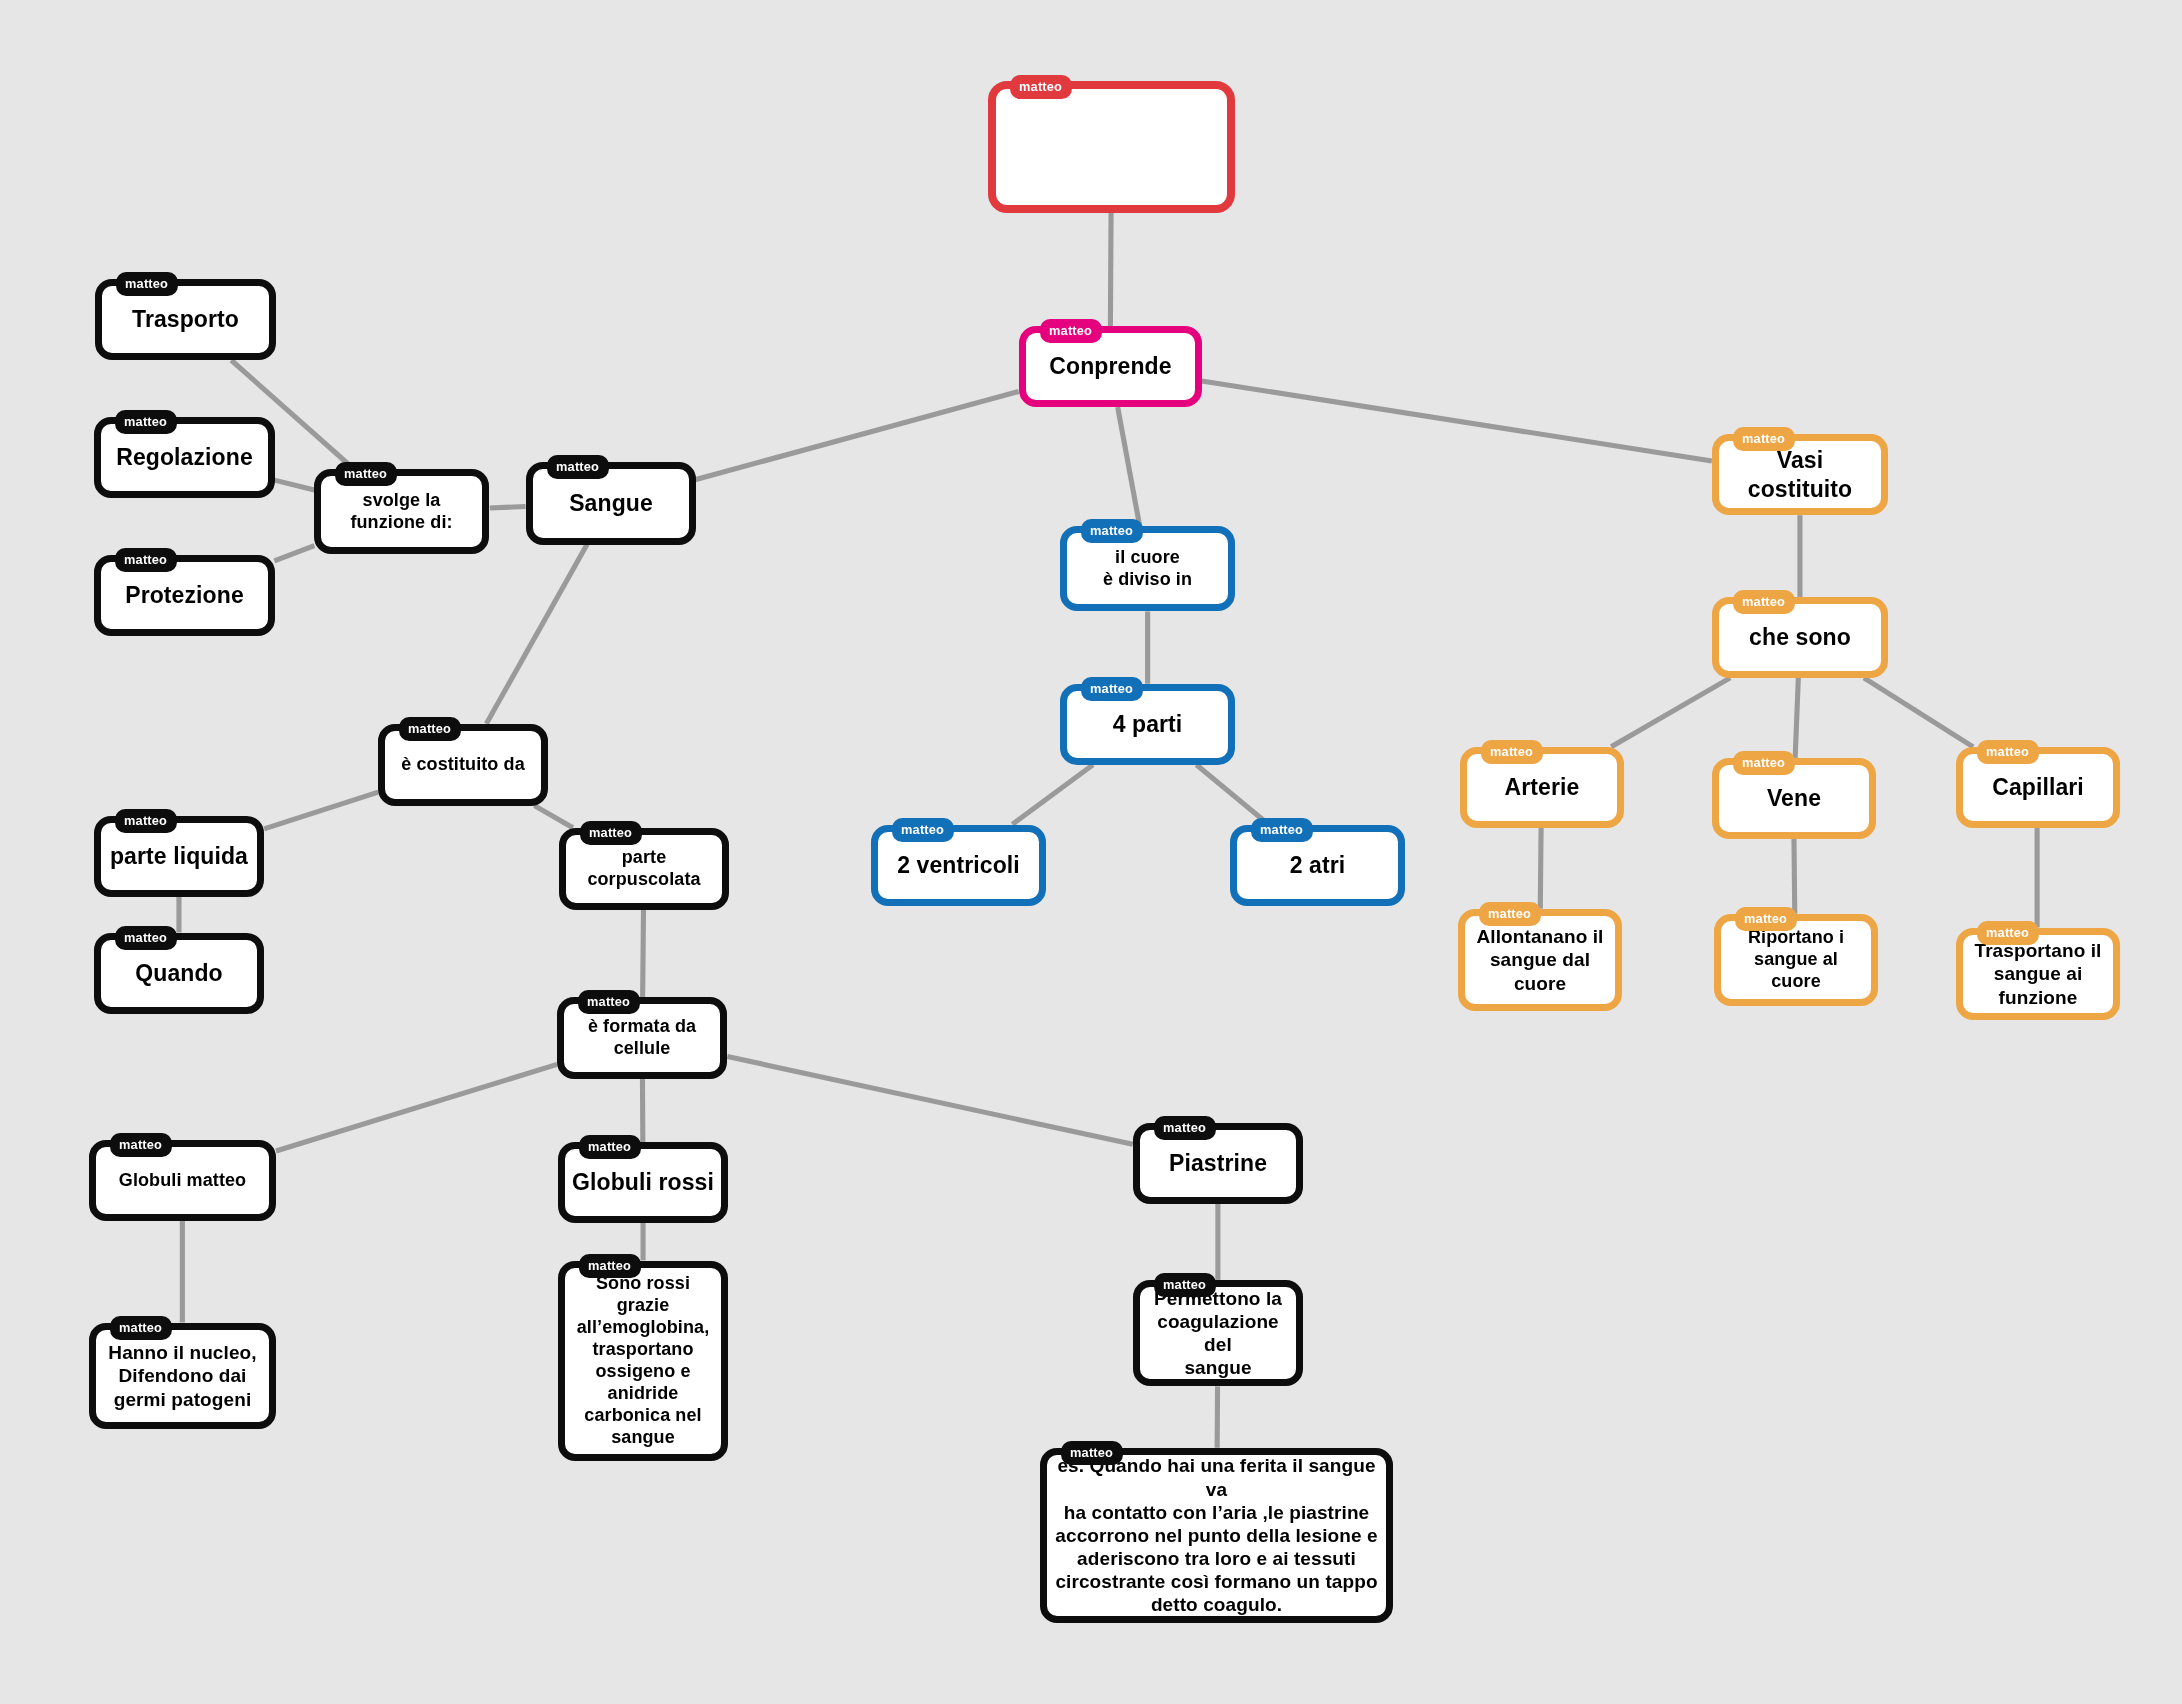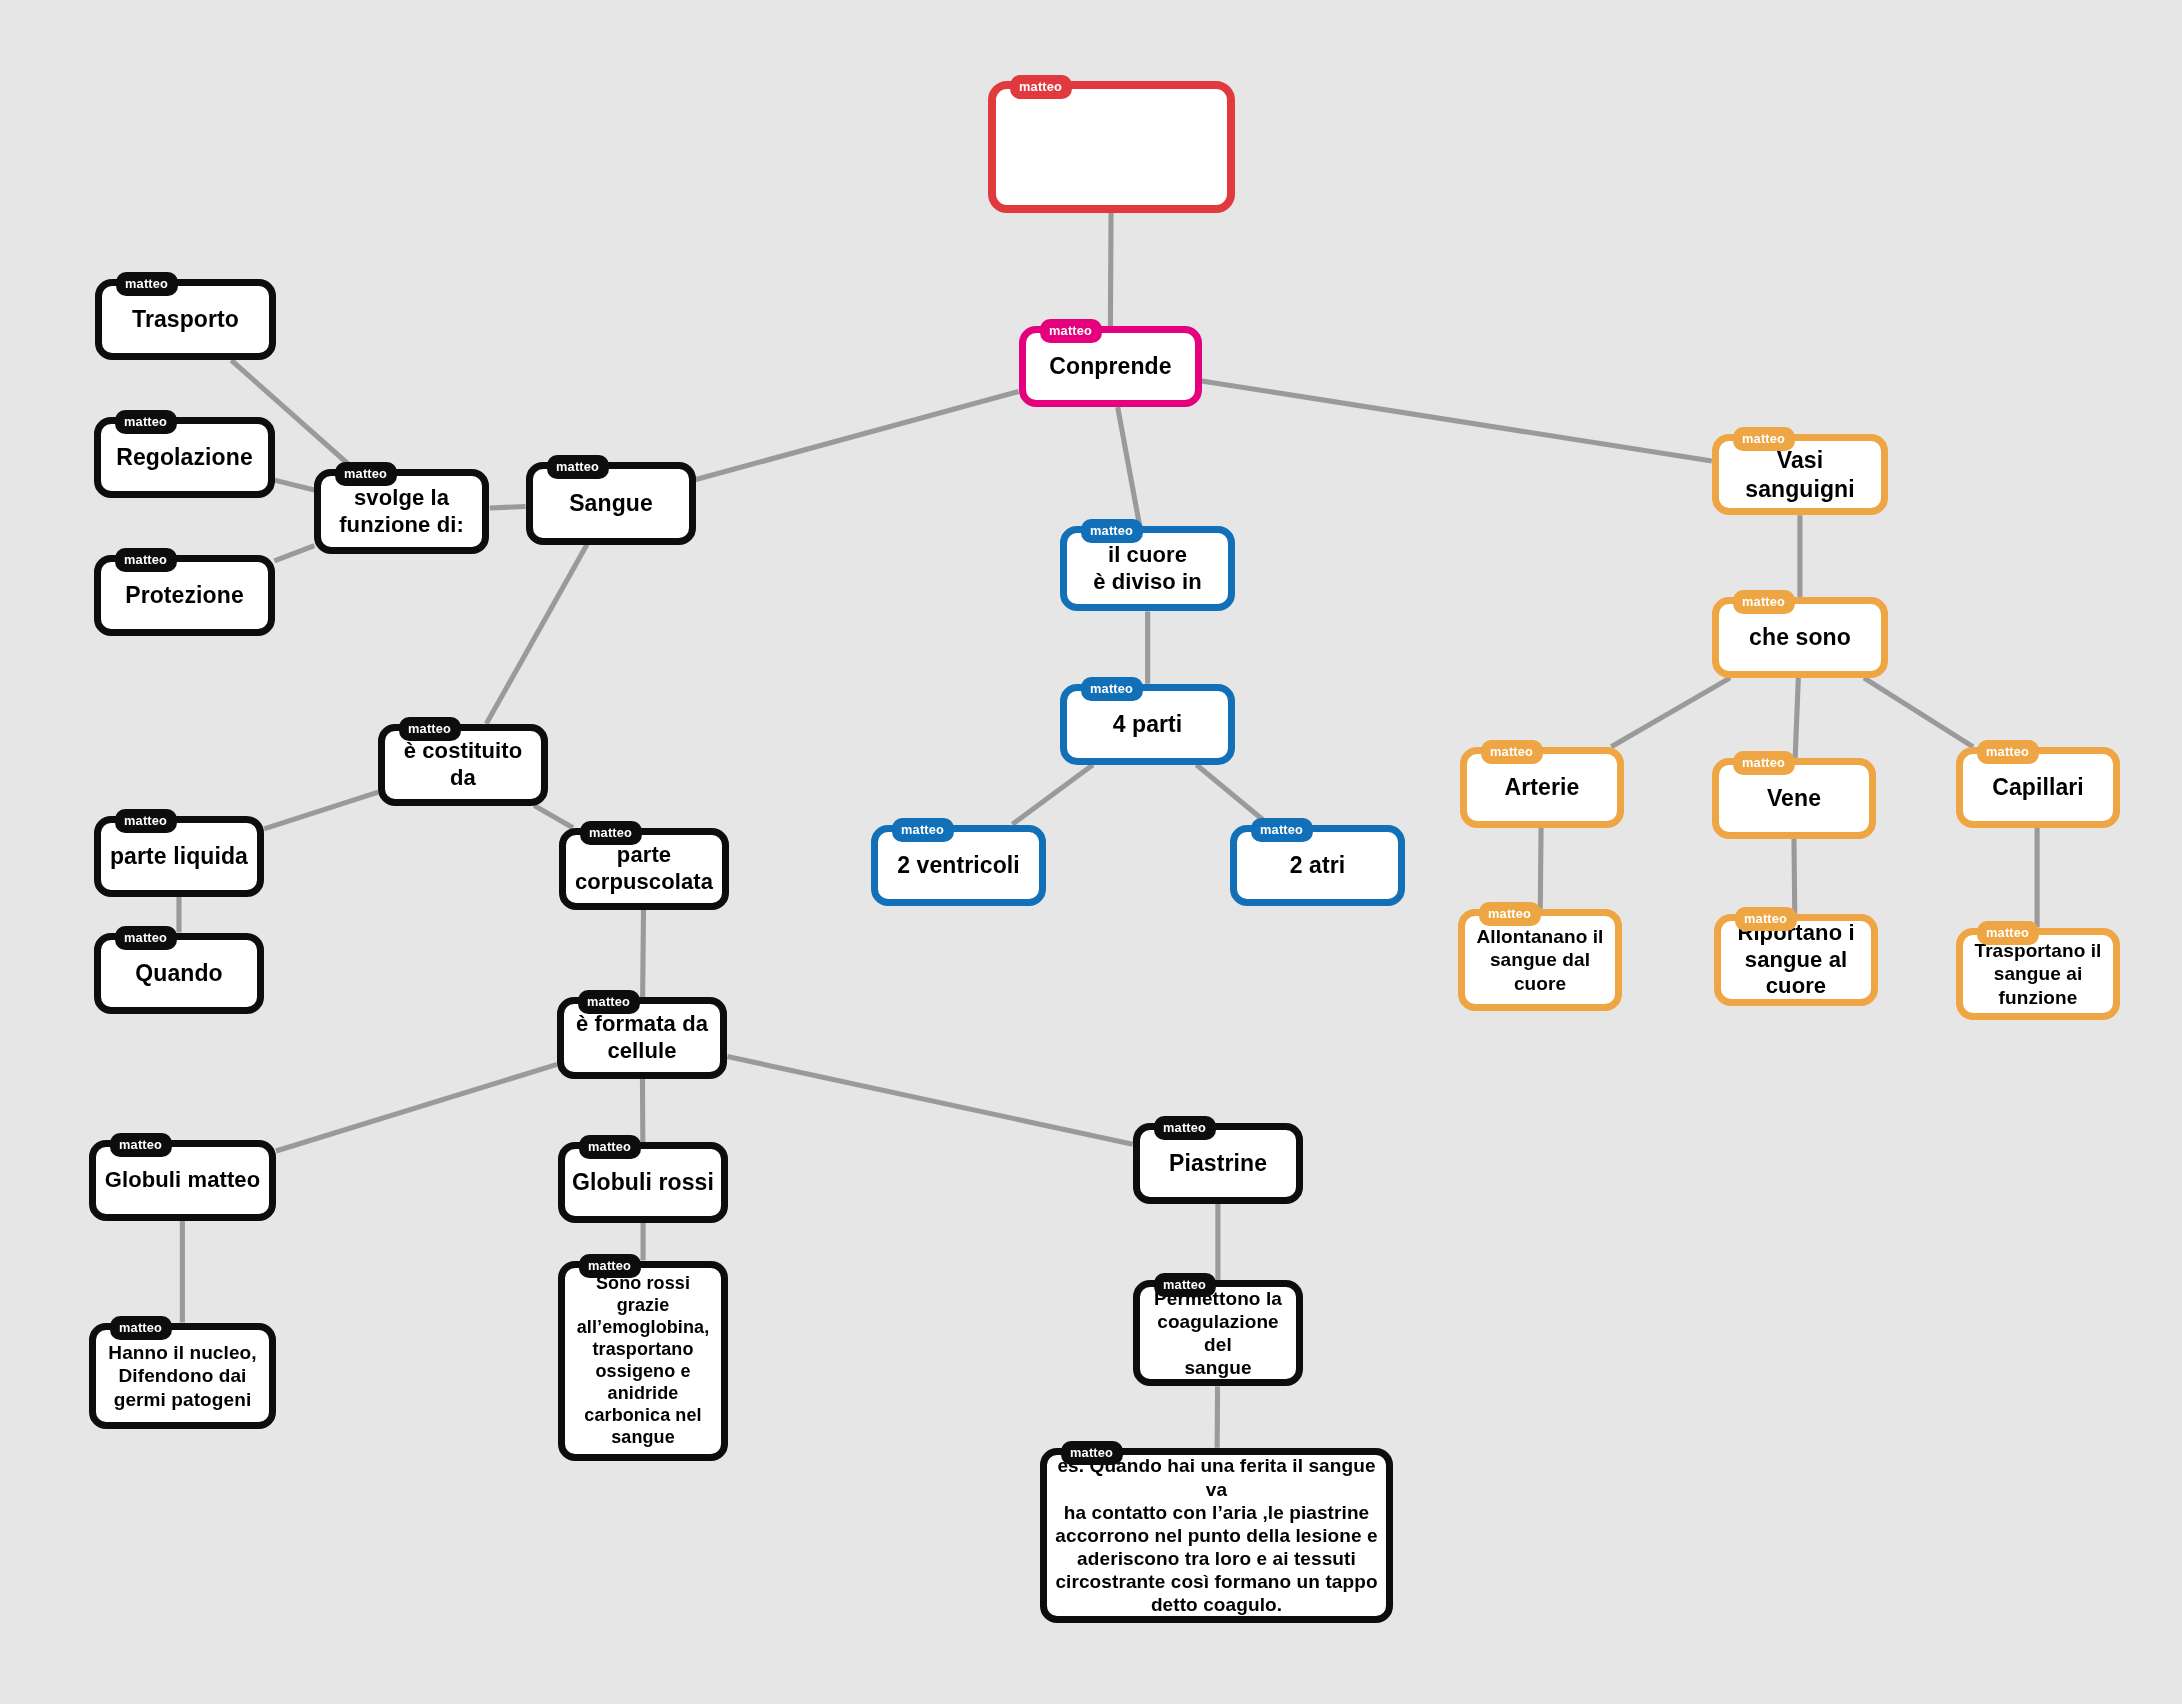--- a/index.html
+++ b/index.html
@@ -76,21 +76,21 @@
   .c-blue  .tag { background: #1270b8; }
   .c-orange { border-color: #eea543; }
   .c-orange .tag { background: #eea543; }
   .c-black  { border-color: #0d0d0d; }
   .c-black .tag { background: #0d0d0d; }
 
   .root { border-width: 8.5px; border-radius: 19px; }
   .root .label { font-size: 39px; line-height: 1.16; }
 
   .fs-big   .label { font-size: 23px; }
-  .fs-mid   .label { font-size: 22px; }
+  .fs-mid   .label { font-size: 18px; }
   .fs-small .label { font-size: 19px; }
   .fs-tiny  .label { font-size: 18px; }
 </style>
 </head>
 <body>
 
 <div id="canvas">
   <svg id="edges" viewBox="0 0 2562 2001" width="2182" height="1704">
       <line x1="1304.5494186046512" y1="250" x2="1303.7761627906978" y2="383" stroke="#9a9a9a" stroke-width="6" stroke-linecap="butt"></line>
       <line x1="1196" y1="459.8015332197615" x2="816" y2="563.3790459965928" stroke="#9a9a9a" stroke-width="6" stroke-linecap="butt"></line>
@@ -229,21 +229,21 @@
       <div class="node c-blue fs-big" style="left: 871px; top: 825px; width: 175px; height: 81px;">
         <span class="tag">matteo</span>
         <span class="label">2 ventricoli</span>
       </div>
       <div class="node c-blue fs-big" style="left: 1230px; top: 825px; width: 175px; height: 81px;">
         <span class="tag">matteo</span>
         <span class="label">2 atri</span>
       </div>
       <div class="node c-orange fs-big" style="left: 1712px; top: 434px; width: 176px; height: 81px;">
         <span class="tag">matteo</span>
-        <span class="label">Vasi sanguigni</span>
+        <span class="label">Vasi costituito</span>
       </div>
       <div class="node c-orange fs-big" style="left: 1712px; top: 597px; width: 176px; height: 81px;">
         <span class="tag">matteo</span>
         <span class="label">che sono</span>
       </div>
       <div class="node c-orange fs-big" style="left: 1460px; top: 747px; width: 164px; height: 81px;">
         <span class="tag">matteo</span>
         <span class="label">Arterie</span>
       </div>
       <div class="node c-orange fs-big" style="left: 1712px; top: 758px; width: 164px; height: 81px;">

